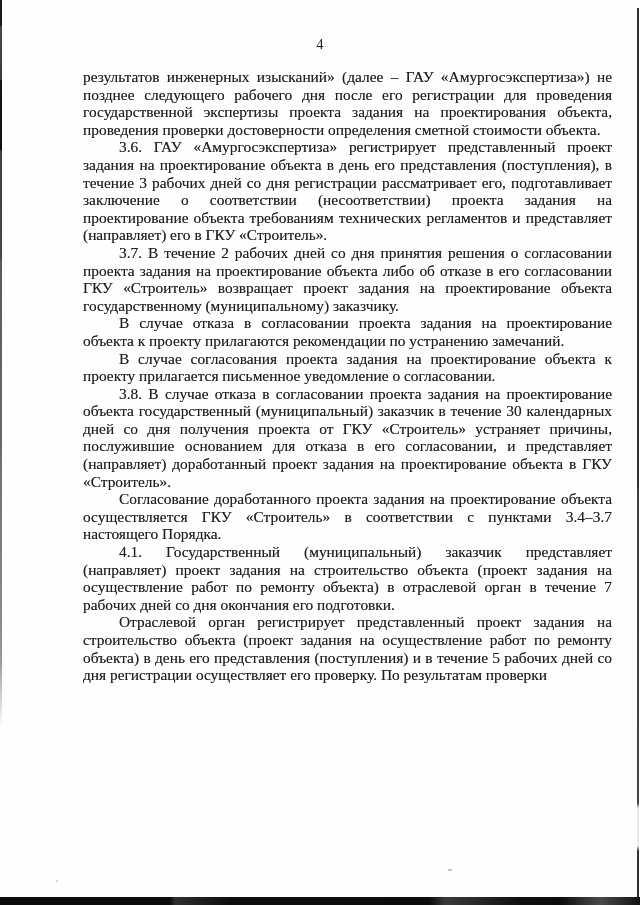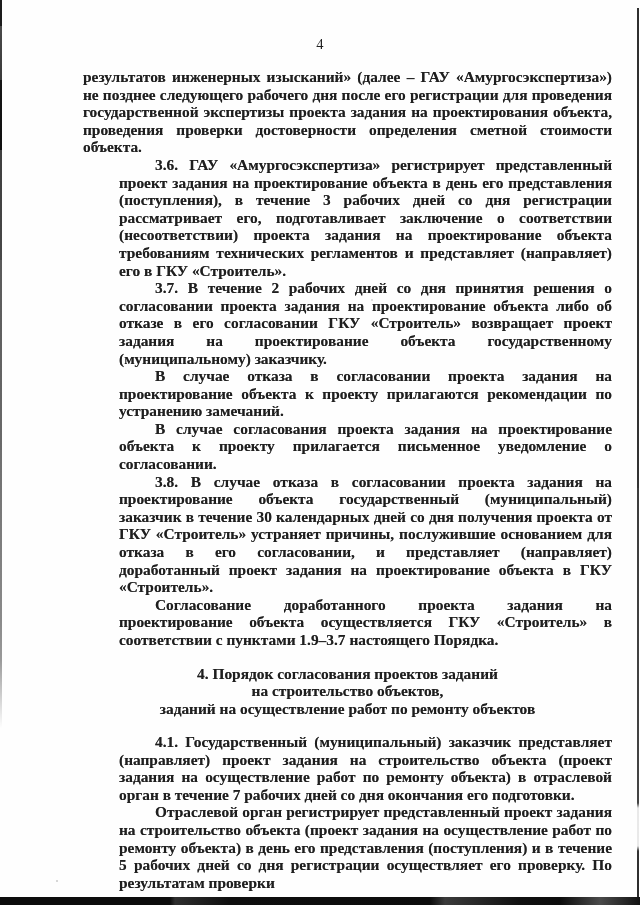--- a/index.html
+++ b/index.html
@@ -70,29 +70,27 @@
     letter-spacing: 0.5px;
   }
   .text-block {
     position: absolute;
     left: 83px; top: 68px;
     width: 529px;
     font-size: 15.4px;
     line-height: 17.6px;
     text-align: justify;
     text-shadow: 0 0 0.4px rgba(20,20,20,0.55);
-    font-weight: bold;
   }
   .text-block p {
     margin: 0;
     padding: 0;
   }
   .text-block p.indent {
     text-indent: 36px;
-    margin-left: 36px;
   }
   .heading {
     margin: 16px 0 15px 0;
     text-align: center;
   }
   .heading div {
     line-height: 17.8px;
   }
 </style>
 </head>
@@ -111,25 +109,20 @@
   <div class="page-number">4</div>
 
   <div class="text-block">
 
     <p>результатов инженерных изысканий» (далее – ГАУ «Амургосэкспертиза») не позднее следующего рабочего дня после его регистрации для проведения государственной экспертизы проекта задания на проектирования объекта, проведения проверки достоверности определения сметной стоимости объекта.</p>
     <p class="indent">3.6. ГАУ «Амургосэкспертиза» регистрирует представленный проект задания на проектирование объекта в день его представления (поступления), в течение 3 рабочих дней со дня регистрации рассматривает его, подготавливает заключение о соответствии (несоответствии) проекта задания на проектирование объекта требованиям технических регламентов и представляет (направляет) его в ГКУ «Строитель».</p>
     <p class="indent">3.7. В течение 2 рабочих дней со дня принятия решения о согласовании проекта задания на проектирование объекта либо об отказе в его согласовании ГКУ «Строитель» возвращает проект задания на проектирование объекта государственному (муниципальному) заказчику.</p>
     <p class="indent">В случае отказа в согласовании проекта задания на проектирование объекта к проекту прилагаются рекомендации по устранению замечаний.</p>
     <p class="indent">В случае согласования проекта задания на проектирование объекта к проекту прилагается письменное уведомление о согласовании.</p>
     <p class="indent">3.8. В случае отказа в согласовании проекта задания на проектирование объекта государственный (муниципальный) заказчик в течение 30 календарных дней со дня получения проекта от ГКУ «Строитель» устраняет причины, послужившие основанием для отказа в его согласовании, и представляет (направляет) доработанный проект задания на проектирование объекта в ГКУ «Строитель».</p>
-    <p class="indent">Согласование доработанного проекта задания на проектирование объекта осуществляется ГКУ «Строитель» в соответствии с пунктами 1.9–3.7 настоящего Порядка.</p>
+    <p class="indent">Согласование доработанного проекта задания на проектирование объекта осуществляется ГКУ «Строитель» в соответствии с пунктами 3.4–3.7 настоящего Порядка.</p>
 
-    <div class="heading">
-      <div>4. Порядок согласования проектов заданий</div>
-      <div>на строительство объектов,</div>
-      <div>заданий на осуществление работ по ремонту объектов</div>
-    </div>
 
     <p class="indent">4.1. Государственный (муниципальный) заказчик представляет (направляет) проект задания на строительство объекта (проект задания на осуществление работ по ремонту объекта) в отраслевой орган в течение 7 рабочих дней со дня окончания его подготовки.</p>
     <p class="indent">Отраслевой орган регистрирует представленный проект задания на строительство объекта (проект задания на осуществление работ по ремонту объекта) в день его представления (поступления) и в течение 5 рабочих дней со дня регистрации осуществляет его проверку. По результатам проверки</p>
 
   </div>
 </div>
 
 </body></html>

